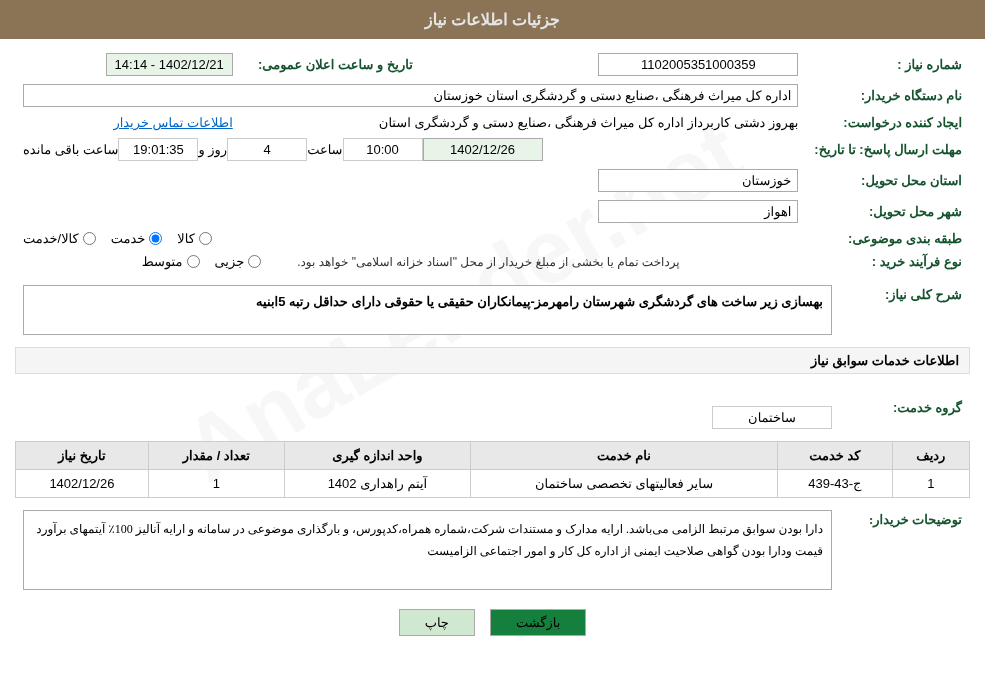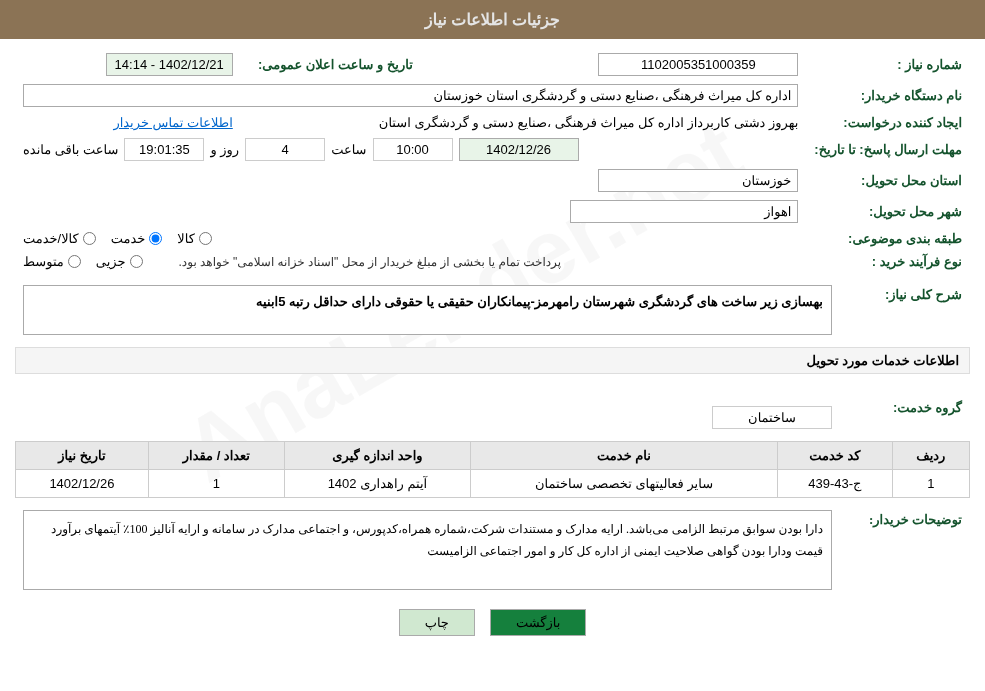--- a/index.html
+++ b/index.html
@@ -73,21 +73,21 @@
       border: 1px solid #aaa;
       background: #e8f4e8;
       padding: 3px 8px;
       display: inline-block;
       min-width: 120px;
       text-align: center;
     }
     .inline-fields {
       display: flex;
       align-items: center;
-      gap: 6px;
+      gap: 0;
       flex-direction: row-reverse;
     }
     .small-label {
       white-space: nowrap;
     }
     .link-text {
       color: #0066cc;
       cursor: pointer;
       text-decoration: underline;
     }
@@ -244,21 +244,21 @@
       <tr>
         <td class="label-cell">استان محل تحویل:</td>
         <td colspan="4" class="value-cell">
           <div class="input-box-wide" style="width:200px; display:inline-block;">خوزستان</div>
         </td>
       </tr>
 
       <tr>
         <td class="label-cell">شهر محل تحویل:</td>
         <td colspan="4" class="value-cell">
-          <div class="input-box-wide" style="width:228px; display:inline-block;">اهواز</div>
+          <div class="input-box-wide" style="width:200px; display:inline-block;">اهواز</div>
         </td>
       </tr>
 
       <tr>
         <td class="label-cell">طبقه بندی موضوعی:</td>
         <td colspan="4" class="value-cell">
           <div class="radio-group">
             <div class="radio-item">
               <span>کالا/خدمت</span>
               <input type="radio" name="category" style="">
@@ -271,21 +271,21 @@
               <span>کالا</span>
               <input type="radio" name="category" style="">
             </div>
           </div>
         </td>
       </tr>
 
       <tr>
         <td class="label-cell">نوع فرآیند خرید :</td>
         <td colspan="4" class="value-cell">
-          <div style="display:flex; align-items:center; gap:36px; flex-direction:row-reverse;">
+          <div style="display:flex; align-items:center; gap:36px; flex-direction:row-reverse;justify-content:center;">
             <div class="radio-group">
               <div class="radio-item">
                 <span>متوسط</span>
                 <input type="radio" name="purchase_type" style="">
               </div>
               <div class="radio-item">
                 <span>جزیی</span>
                 <input type="radio" name="purchase_type" style="">
               </div>
             </div>
@@ -300,21 +300,21 @@
       <tbody>
           <tr>
         <td class="label-cell" style="vertical-align:top; padding-top:6px;margin-top:31px;">شرح کلی نیاز:</td>
         <td class="value-cell">
           <div class="description-box">بهسازی زیر ساخت های گردشگری شهرستان رامهرمز-پیمانکاران حقیقی یا حقوقی دارای حداقل رتبه 5ابنیه</div>
         </td>
       </tr>
     </tbody>
       </table>
 
-    <div class="section-title">اطلاعات خدمات مورد تحویل</div>
+    <div class="section-title">اطلاعات خدمات سوابق نیاز</div>
 
     <table class="info-table">
       <tbody>
           <tr>
         <td class="label-cell">گروه خدمت:</td>
         <td class="value-cell">
           <span class="border-box" style="min-width:120px;margin-top:20px;">ساختمان</span>
         </td>
       </tr>
     </tbody>
@@ -341,21 +341,21 @@
             <td>1402/12/26</td>
           </tr>
         </tbody>
     </table>
 
     <table class="info-table" style="margin-top:8px;font-family:Liberation Serif, serif;">
       <tbody>
           <tr>
         <td class="label-cell" style="vertical-align:top; padding-top:6px;">توضیحات خریدار:</td>
         <td class="value-cell">
-          <div class="notes-box">دارا بودن سوابق مرتبط الزامی می‌باشد. ارایه مدارک و مستندات شرکت،شماره همراه،کدپورس، و اجتماعی مدارک در سامانه و ارایه آنالیز 100٪ آیتمهای برآورد قیمت ودارا بودن گواهی صلاحیت ایمنی از اداره کل کار و امور اجتماعی الزامیست</div>
+          <div class="notes-box">دارا بودن سوابق مرتبط الزامی می‌باشد. ارایه مدارک و مستندات شرکت،شماره همراه،کدپورس، و بارگذاری موضوعی در سامانه و ارایه آنالیز 100٪ آیتمهای برآورد قیمت ودارا بودن گواهی صلاحیت ایمنی از اداره کل کار و امور اجتماعی الزامیست</div>
         </td>
       </tr>
     </tbody>
       </table>
 
     <div class="button-row">
       <button class="btn-back">بازگشت</button>
       <button class="btn-print">چاپ</button>
     </div>
   </div>

